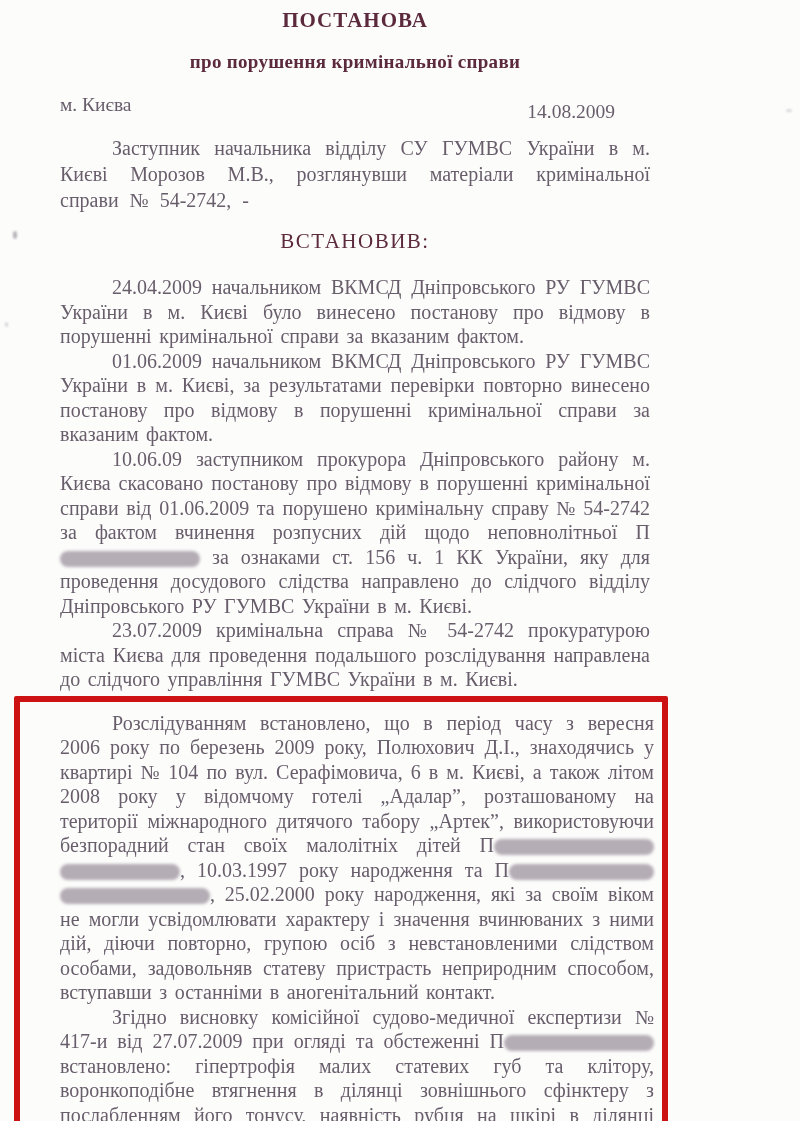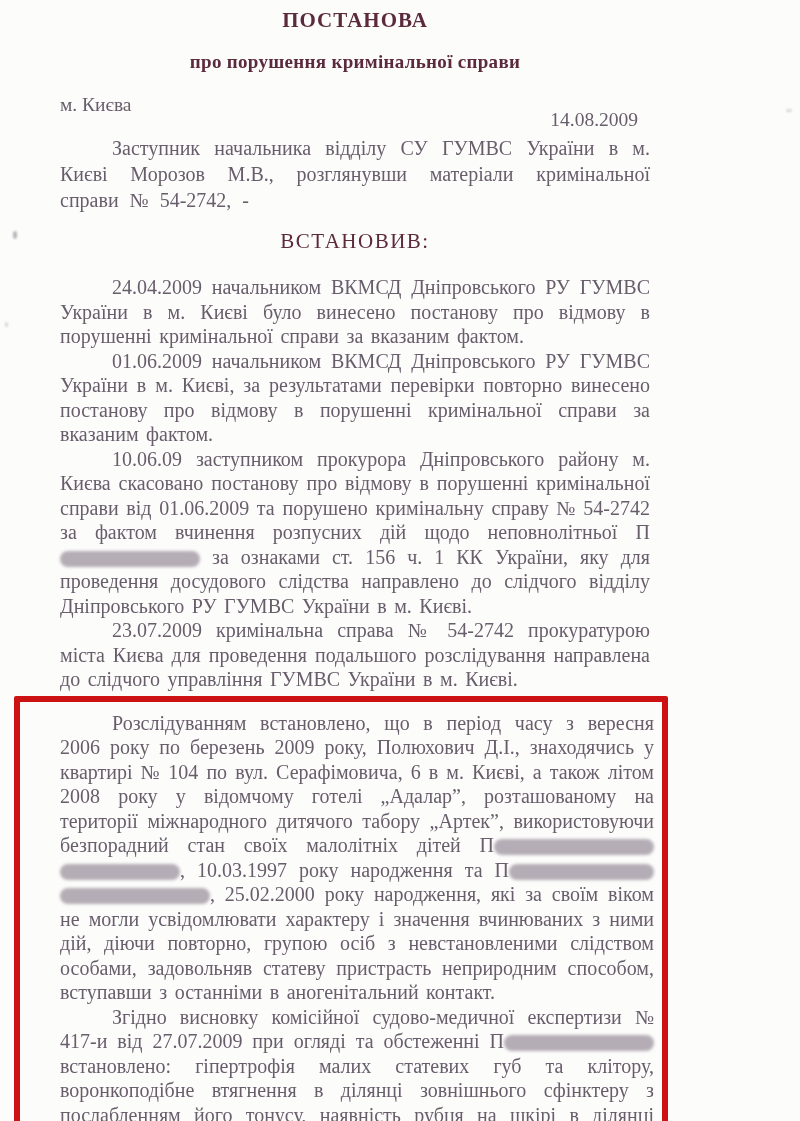--- a/index.html
+++ b/index.html
@@ -34,21 +34,21 @@
     margin-top: 18px;
     color: var(--heading-text, #5c2a3d);
   }
   .city-date-row {
     display: flex;
     justify-content: space-between;
     align-items: flex-start;
     margin-top: 21px;
     font-size: 19.5px;
   }
-  .date-label { position: relative; top: 15px; margin-right: 12px; }
+  .date-label { position: relative; top: 7px; margin-right: 35px; }
   .intro-para {
     margin: 19px 0 0 0;
     font-size: 20px;
     line-height: 26px;
     text-align: justify;
     text-indent: 52px;
     word-spacing: 6px;
   }
   .resolved-heading {
     text-align: center;

